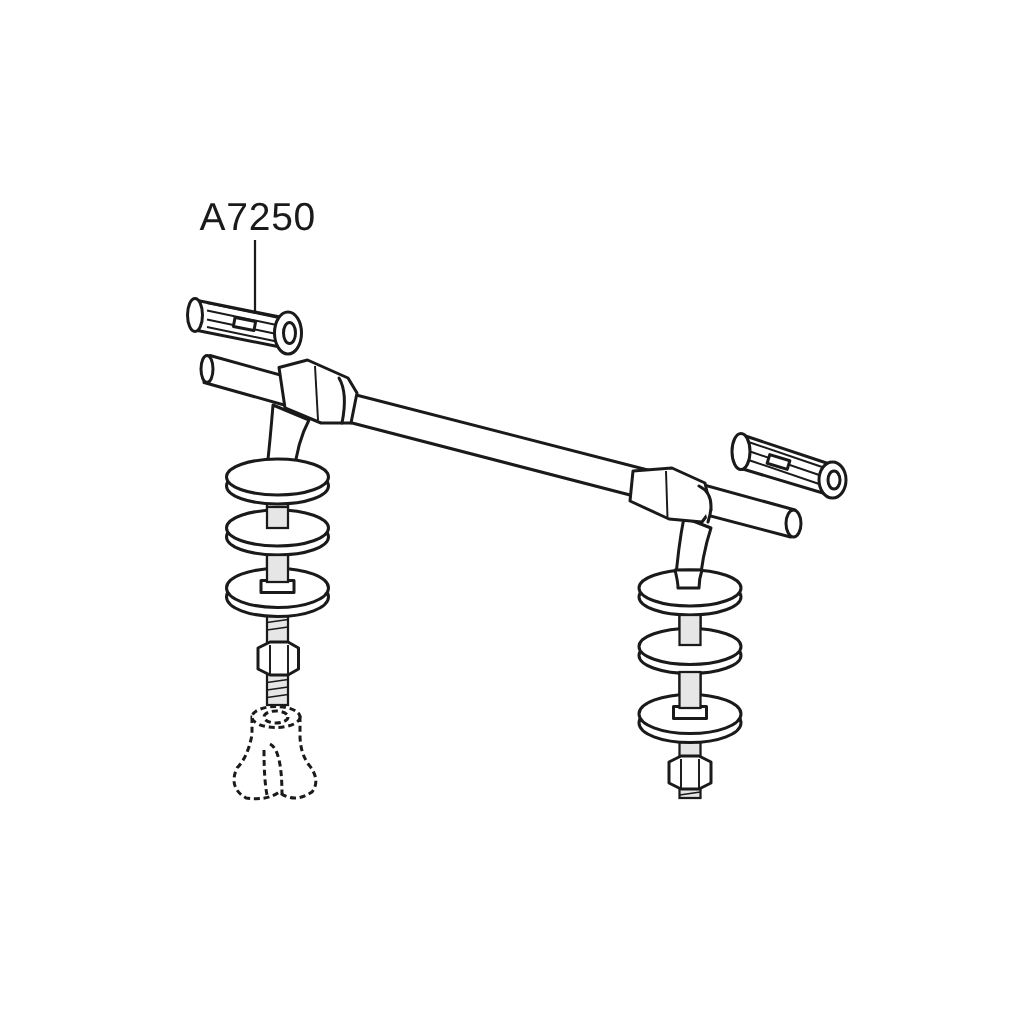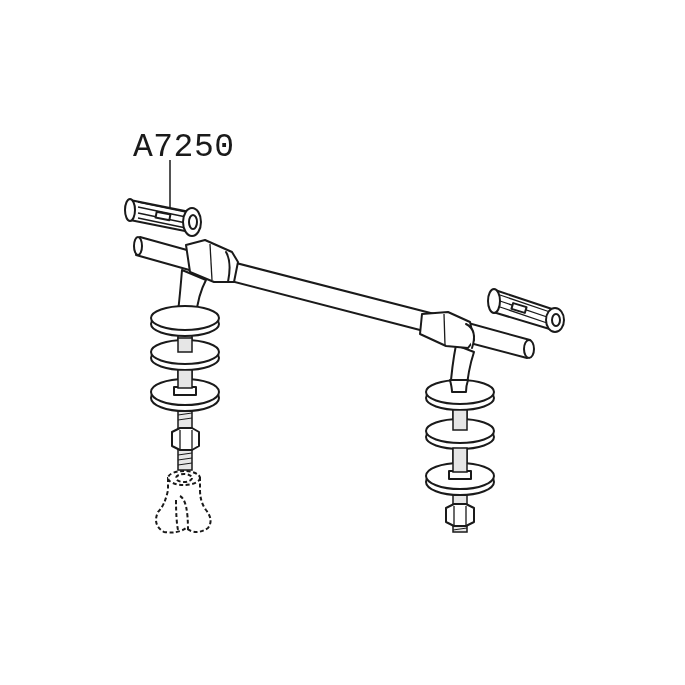--- a/index.html
+++ b/index.html
@@ -1,21 +1,21 @@
 <!DOCTYPE html>
 <html><head>
   <meta charset="utf-8">
   <style>
     html, body { margin: 0; padding: 0; background: #ffffff; }
     body { width: 685px; height: 685px; position: relative; overflow: hidden; font-family: "Liberation Sans", sans-serif; }
     #diagram { position: absolute; left: 0; top: 0; width: 685px; height: 685px; }
     .part-label {
       position: absolute; left: 133px; top: 129px;
-      font-family: Liberation Mono, monospace;
-      font-size: 33px; color: #1a1a1a; letter-spacing: 0.5px; text-align: center;
+      font-family: Liberation Sans, sans-serif;
+      font-size: 26px; color: #1a1a1a; letter-spacing: 0.5px; text-align: center;
     }
     svg .ln { fill: #ffffff; stroke: #1a1a1a; stroke-width: 2; stroke-linejoin: round; stroke-linecap: round; }
     svg .ln-thin { fill: none; stroke: #1a1a1a; stroke-width: 1.3; }
     svg .dash { fill: #ffffff; stroke: #1a1a1a; stroke-width: 2; stroke-dasharray: 4 2.5; }
     svg .dash-open { fill: none; stroke: #1a1a1a; stroke-width: 2; stroke-dasharray: 4 2.5; }
     svg .thread { fill: #e6e6e6; stroke: #1a1a1a; stroke-width: 1.5; }
   </style>
 </head>
 <body>
 

